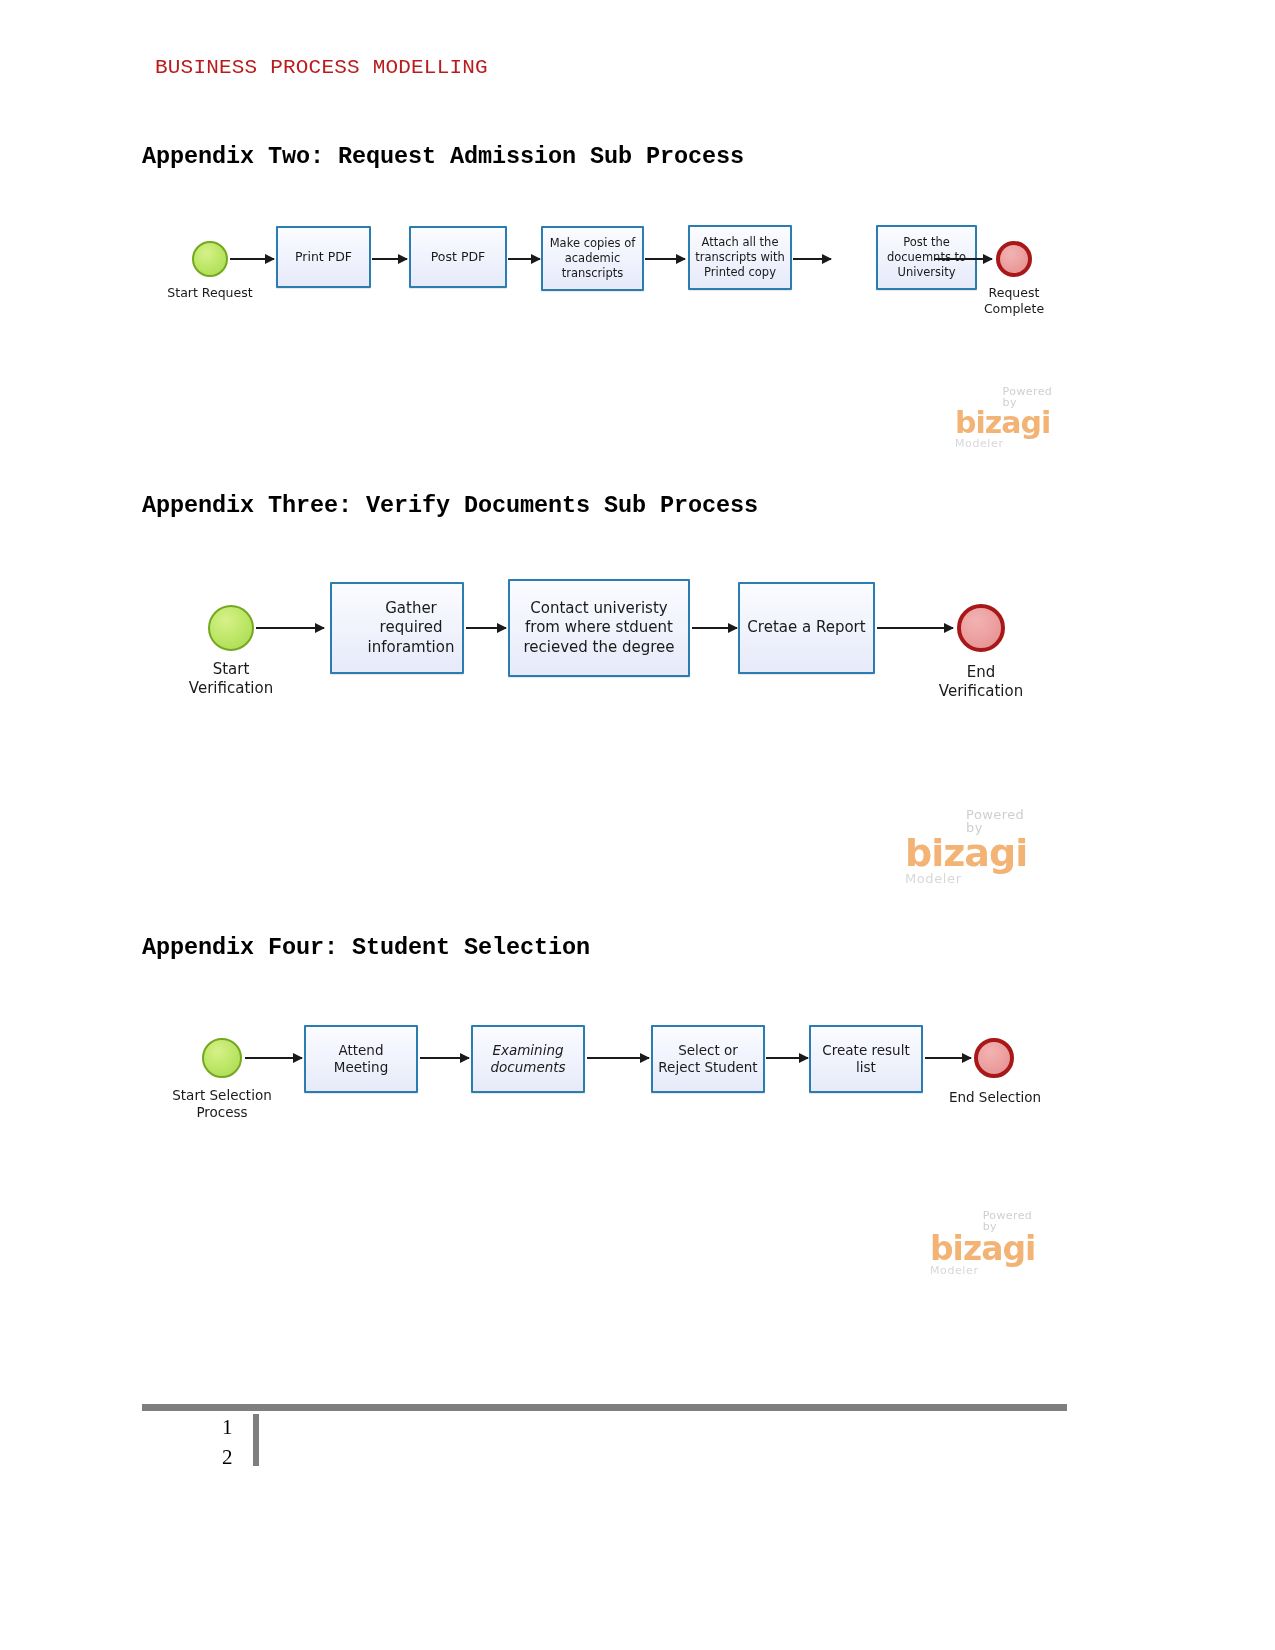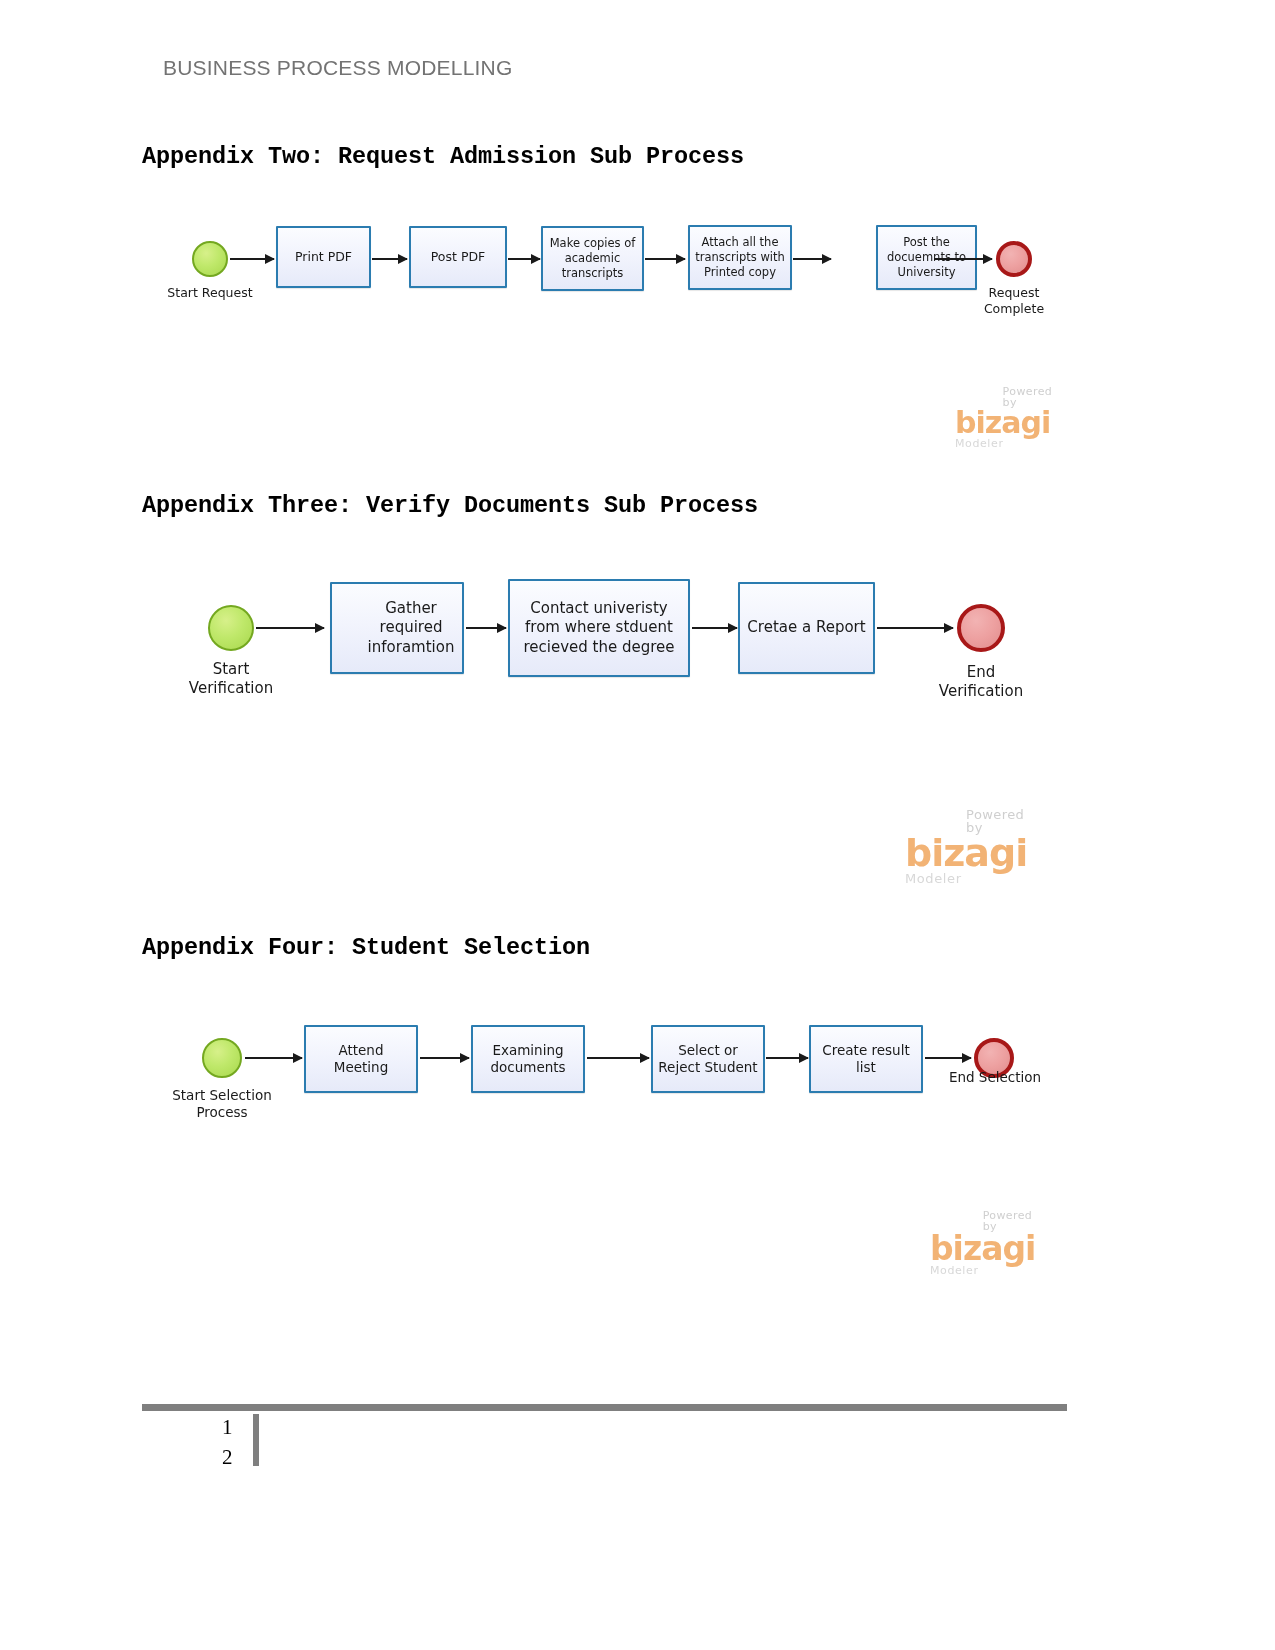--- a/index.html
+++ b/index.html
@@ -21,26 +21,25 @@
     width: 1275px;
     height: 1650px;
     background: #fff;
   }
 
   
   .doc-header {
     position: absolute;
     left: 155px;
     top: 56px;
-    font-family: Liberation Sans, sans-serif;
+    font-family: Liberation Mono, monospace;
     font-size: 21px;
-    color: #737373;
+    color: #b91c1c;
     letter-spacing: 0.2px;
     white-space: nowrap;
-    margin-left: 8px;
   }
 
   
   .appendix-heading {
     position: absolute;
     left: 142px;
     font-family: Liberation Mono, monospace;
     font-size: 23.5px;
     font-weight: bold;
     color: #000;
@@ -275,32 +274,32 @@
   <div class="diagram" id="diagram-three">
     <div class="bpmn-row" style="height:140px;">
       <div class="event event-start" style="left:202px; top:33px; width:40px; height:40px;"></div>
       <div class="event-label" style="left: 152px; top: 82px; width: 140px; font-size: 13.5px; white-space: pre-line;">Start Selection
 Process</div>
 
       <div class="flow" style="left:245px; top:52px; width:57px;"></div>
       <div class="task" style="left:304px; top:20px; width:114px; height:68px; font-size:13.5px;">Attend Meeting</div>
 
       <div class="flow" style="left:420px; top:52px; width:49px;"></div>
-      <div class="task" style="left:471px; top:20px; width:114px; height:68px; font-size:13.5px;">Examining documents</div>
+      <div class="task" style="left:471px; top:20px; width:114px; height:68px; font-size:13.5px;font-style:italic;">Examining documents</div>
 
       <div class="flow" style="left:587px; top:52px; width:62px;"></div>
       <div class="task" style="left:651px; top:20px; width:114px; height:68px; font-size:13.5px;">Select or Reject Student</div>
 
       <div class="flow" style="left:766px; top:52px; width:42px;"></div>
       <div class="task" style="left:809px; top:20px; width:114px; height:68px; font-size:13.5px;">Create result list</div>
 
       <div class="flow" style="left:925px; top:52px; width:46px;"></div>
 
       <div class="event event-end" style="left:974px; top:33px; width:40px; height:40px;"></div>
-      <div class="event-label" style="left: 934px; top: 64px; width: 122px; font-size: 13.5px; white-space: pre-line;">End Selection</div>
+      <div class="event-label" style="left: 934px; top: 84px; width: 122px; font-size: 13.5px; white-space: pre-line;">End Selection</div>
     </div>
   </div>
 
   <div class="bizagi" id="bizagi-three">
     <span class="powered">Powered by</span>
     <span class="wordmark">bizagi</span>
     <span class="modeler">Modeler</span>
   </div>
 
   <div class="footer-rule"></div>

